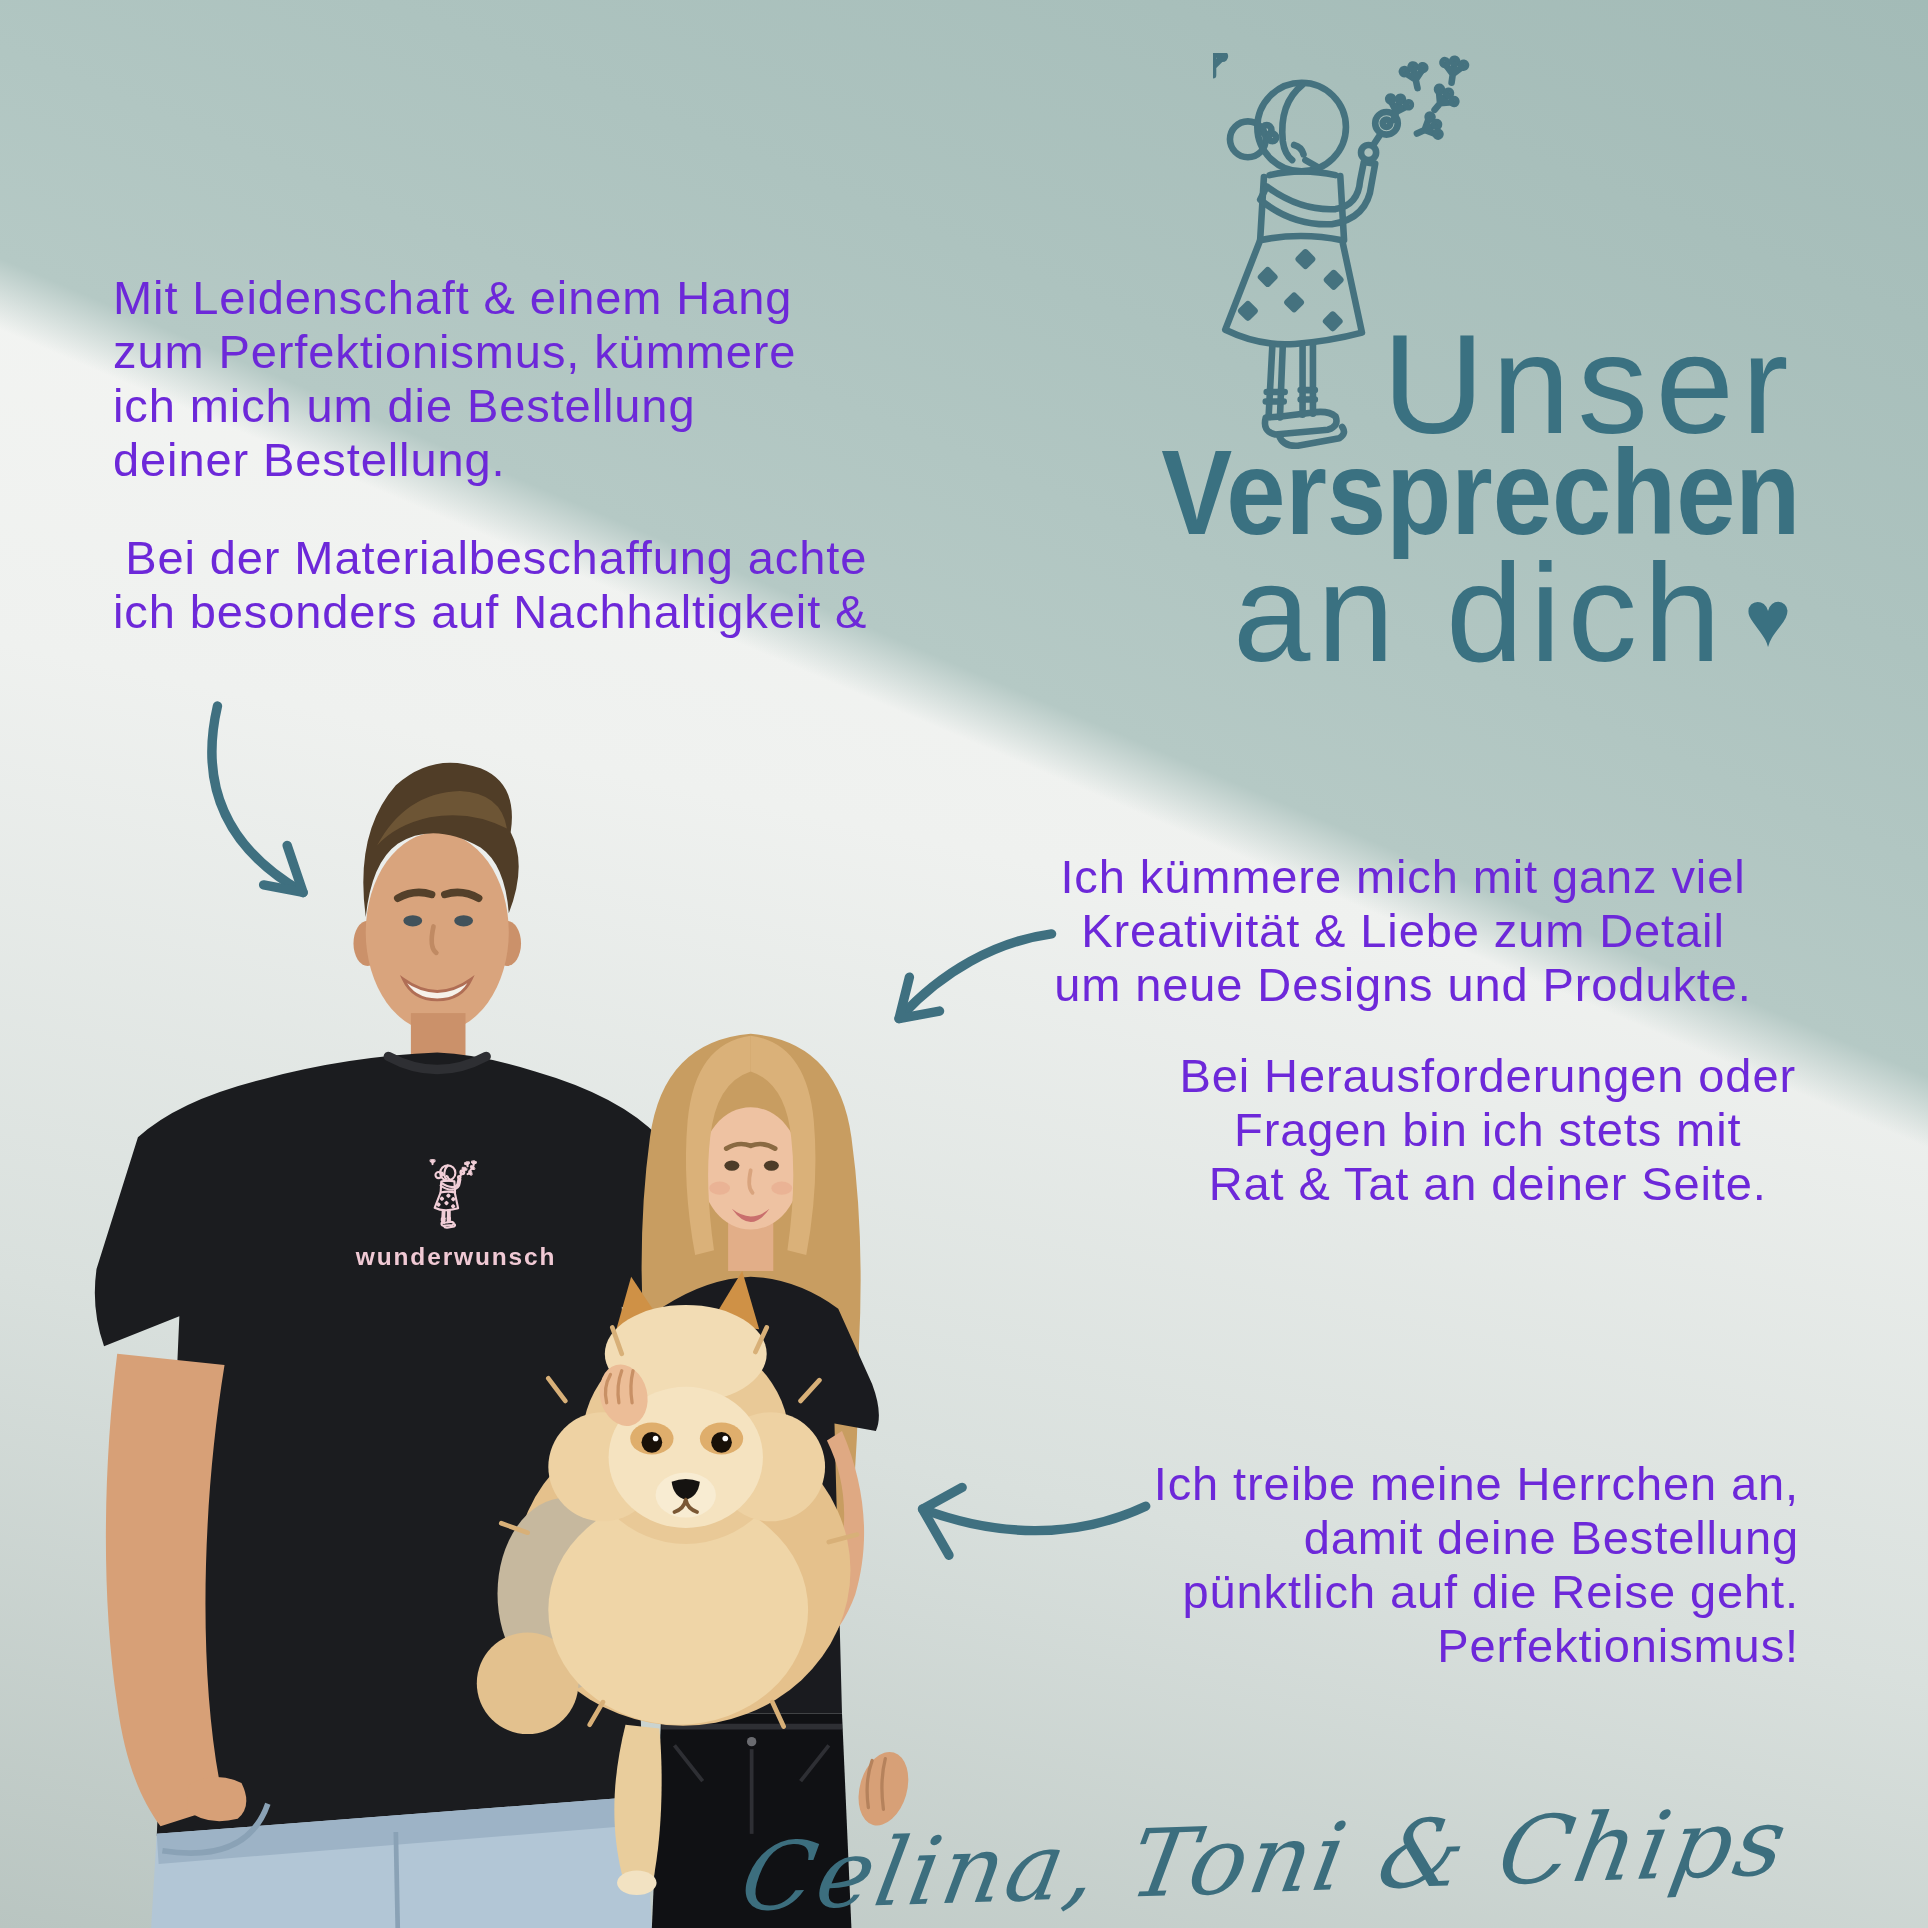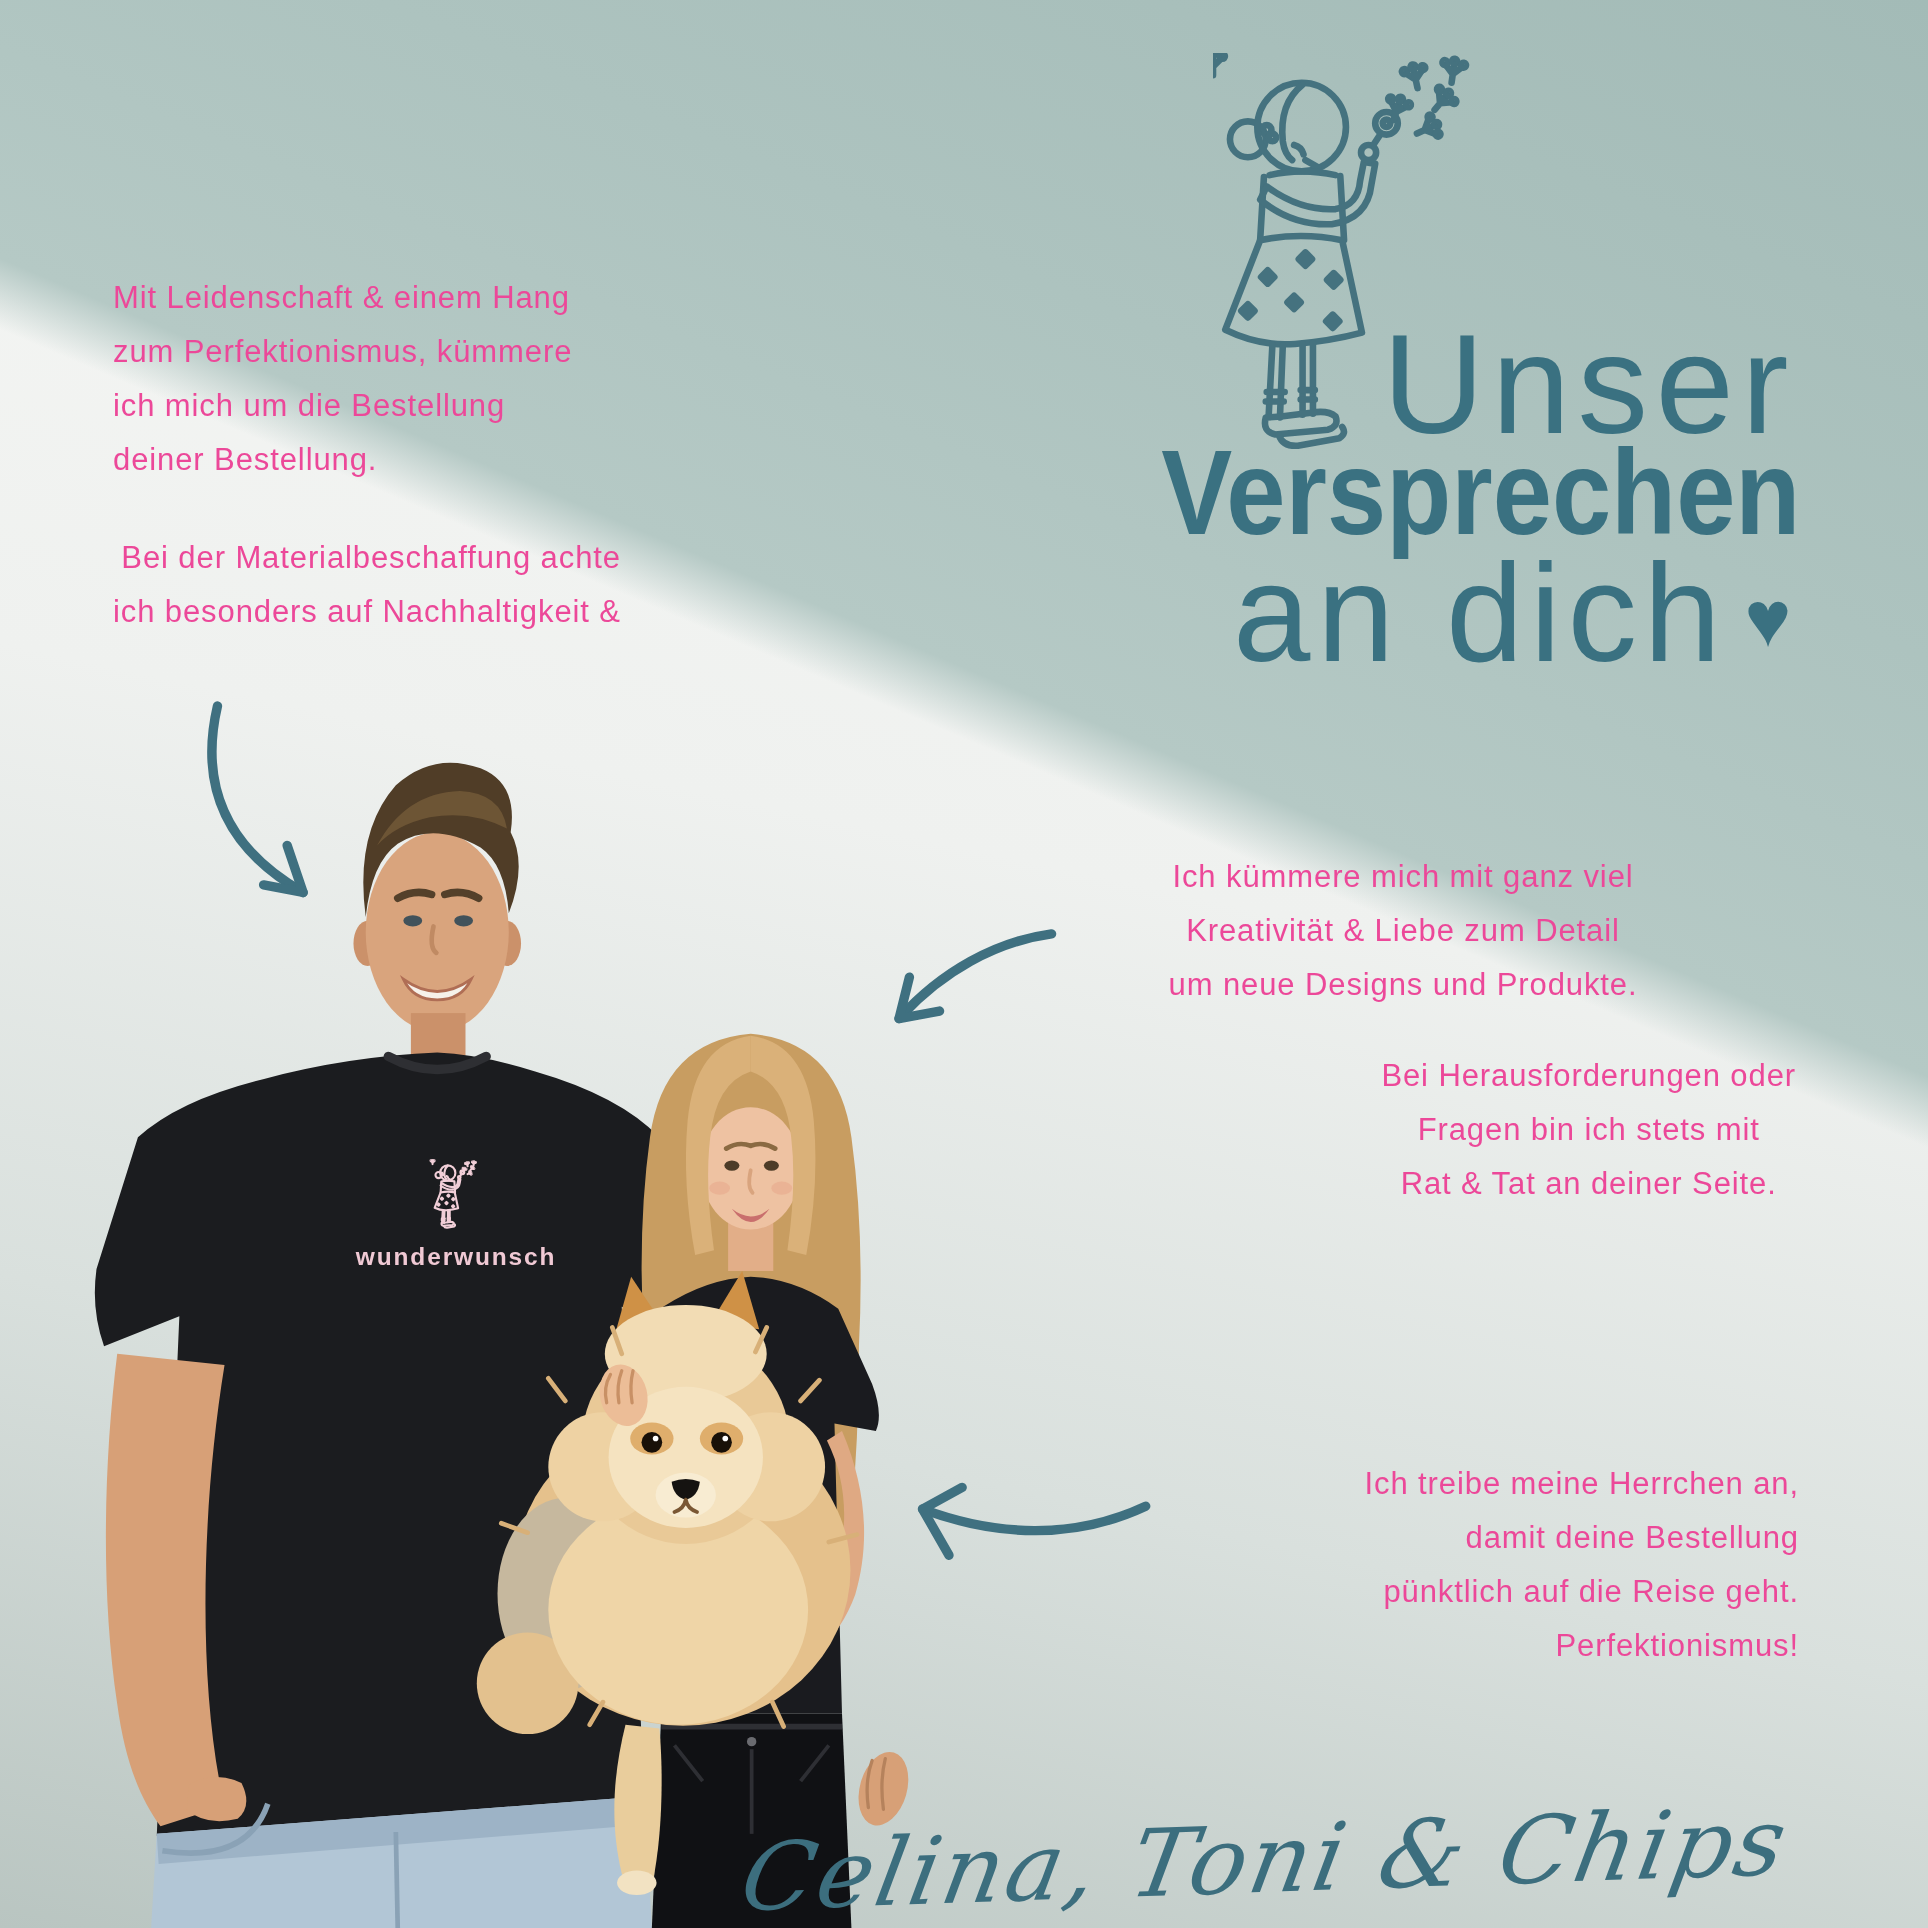--- a/index.html
+++ b/index.html
@@ -6,21 +6,21 @@
   .stage{
     position:relative;width:1928px;height:1928px;overflow:hidden;
     font-family:"Liberation Sans",sans-serif;
   }
   
   .bg-light{position:absolute;inset:0;
     background:linear-gradient(192deg,#f5f6f4 18%,#eff1ef 45%,#d9e0dd 72%,#b9c5c1 100%);}
   .bg-sage{position:absolute;inset:0;
     background:linear-gradient(203deg,#a3bbb7 0%,#adc3bf 24%,#b5c9c5 39.2%,rgba(181,201,197,0) 41.8%);}
   
-  .tblock{position:absolute;color:#ec4899;font-size:31px;line-height:54px;letter-spacing:0.9px;}
+  .tblock{position:absolute;color:#6d28d9;font-size:47px;line-height:54px;letter-spacing:0.9px;}
   .tblock div{white-space:nowrap;}
   #intro-1{left:113px;top:271px;text-align:left;}
   #intro-2{left:113px;top:531px;text-align:right;}
   #promise-design{left:1036px;width:734px;top:850px;text-align:center;}
   #promise-support{right:132px;top:1049px;text-align:center;}
   #promise-shipping{right:129px;top:1429px;text-align:right;margin-top:28px;}
   
   .head-line{position:absolute;color:#3a7181;white-space:nowrap;}
   #head-1{right:132px;top:314px;font-size:141px;line-height:1;letter-spacing:7.5px;}
   #head-2{right:128px;top:432px;font-size:121px;line-height:1;font-weight:bold;

